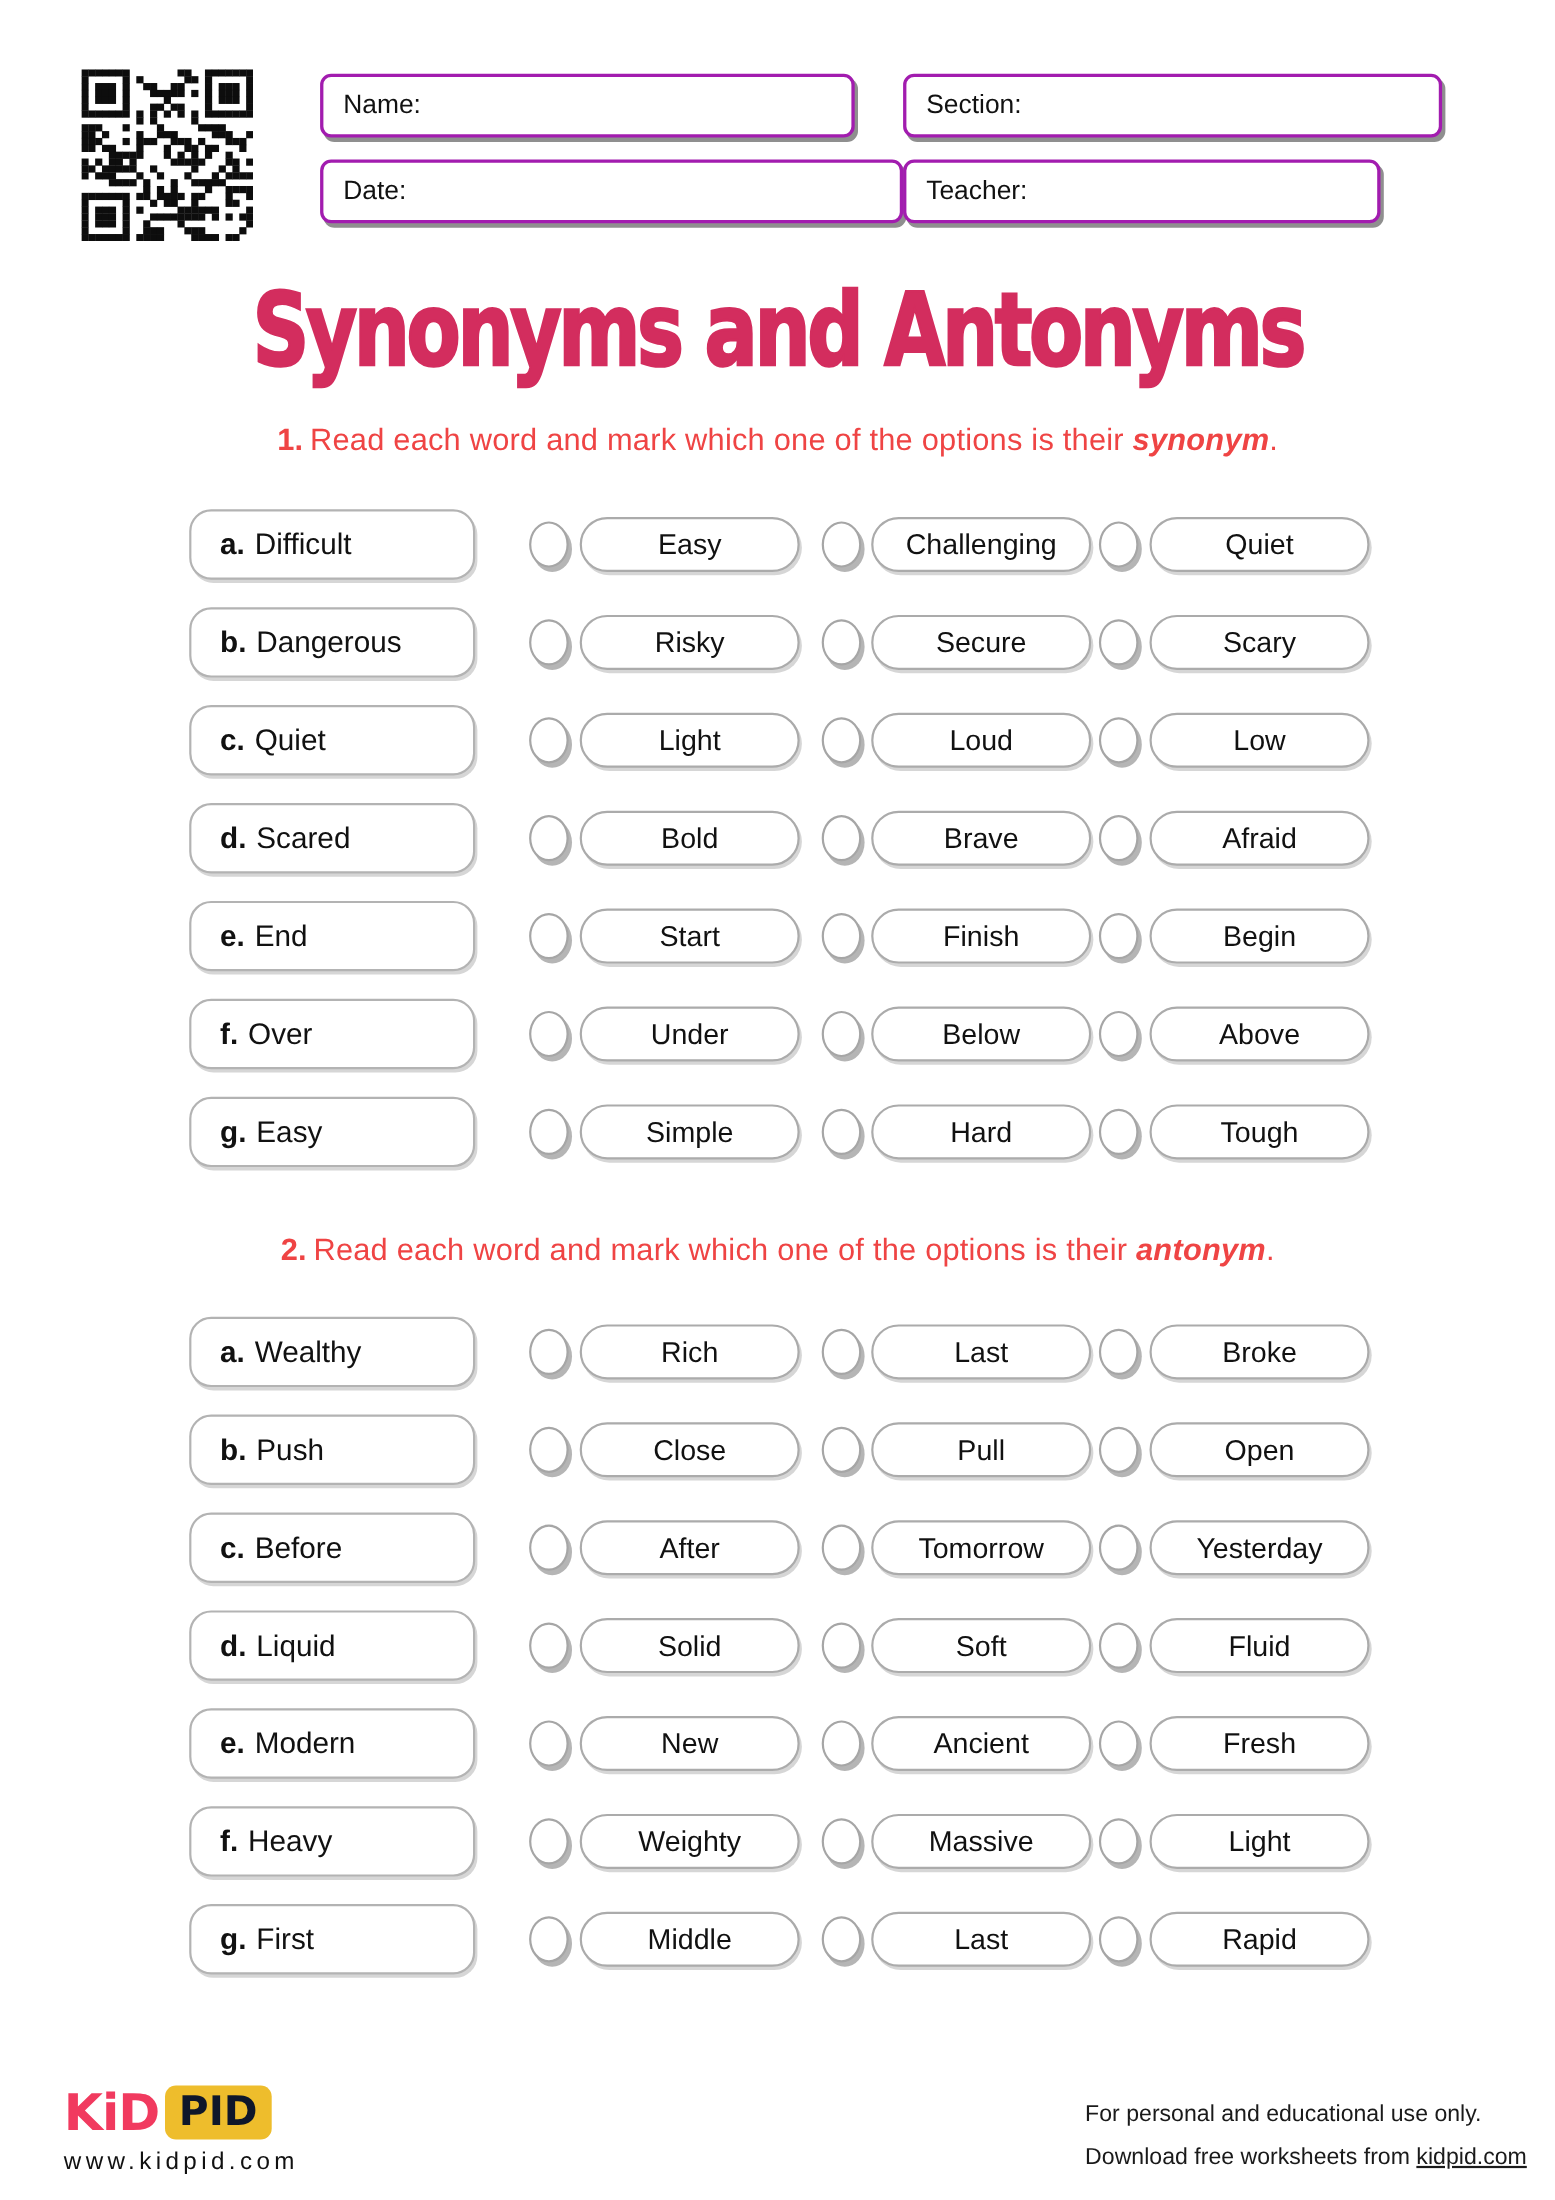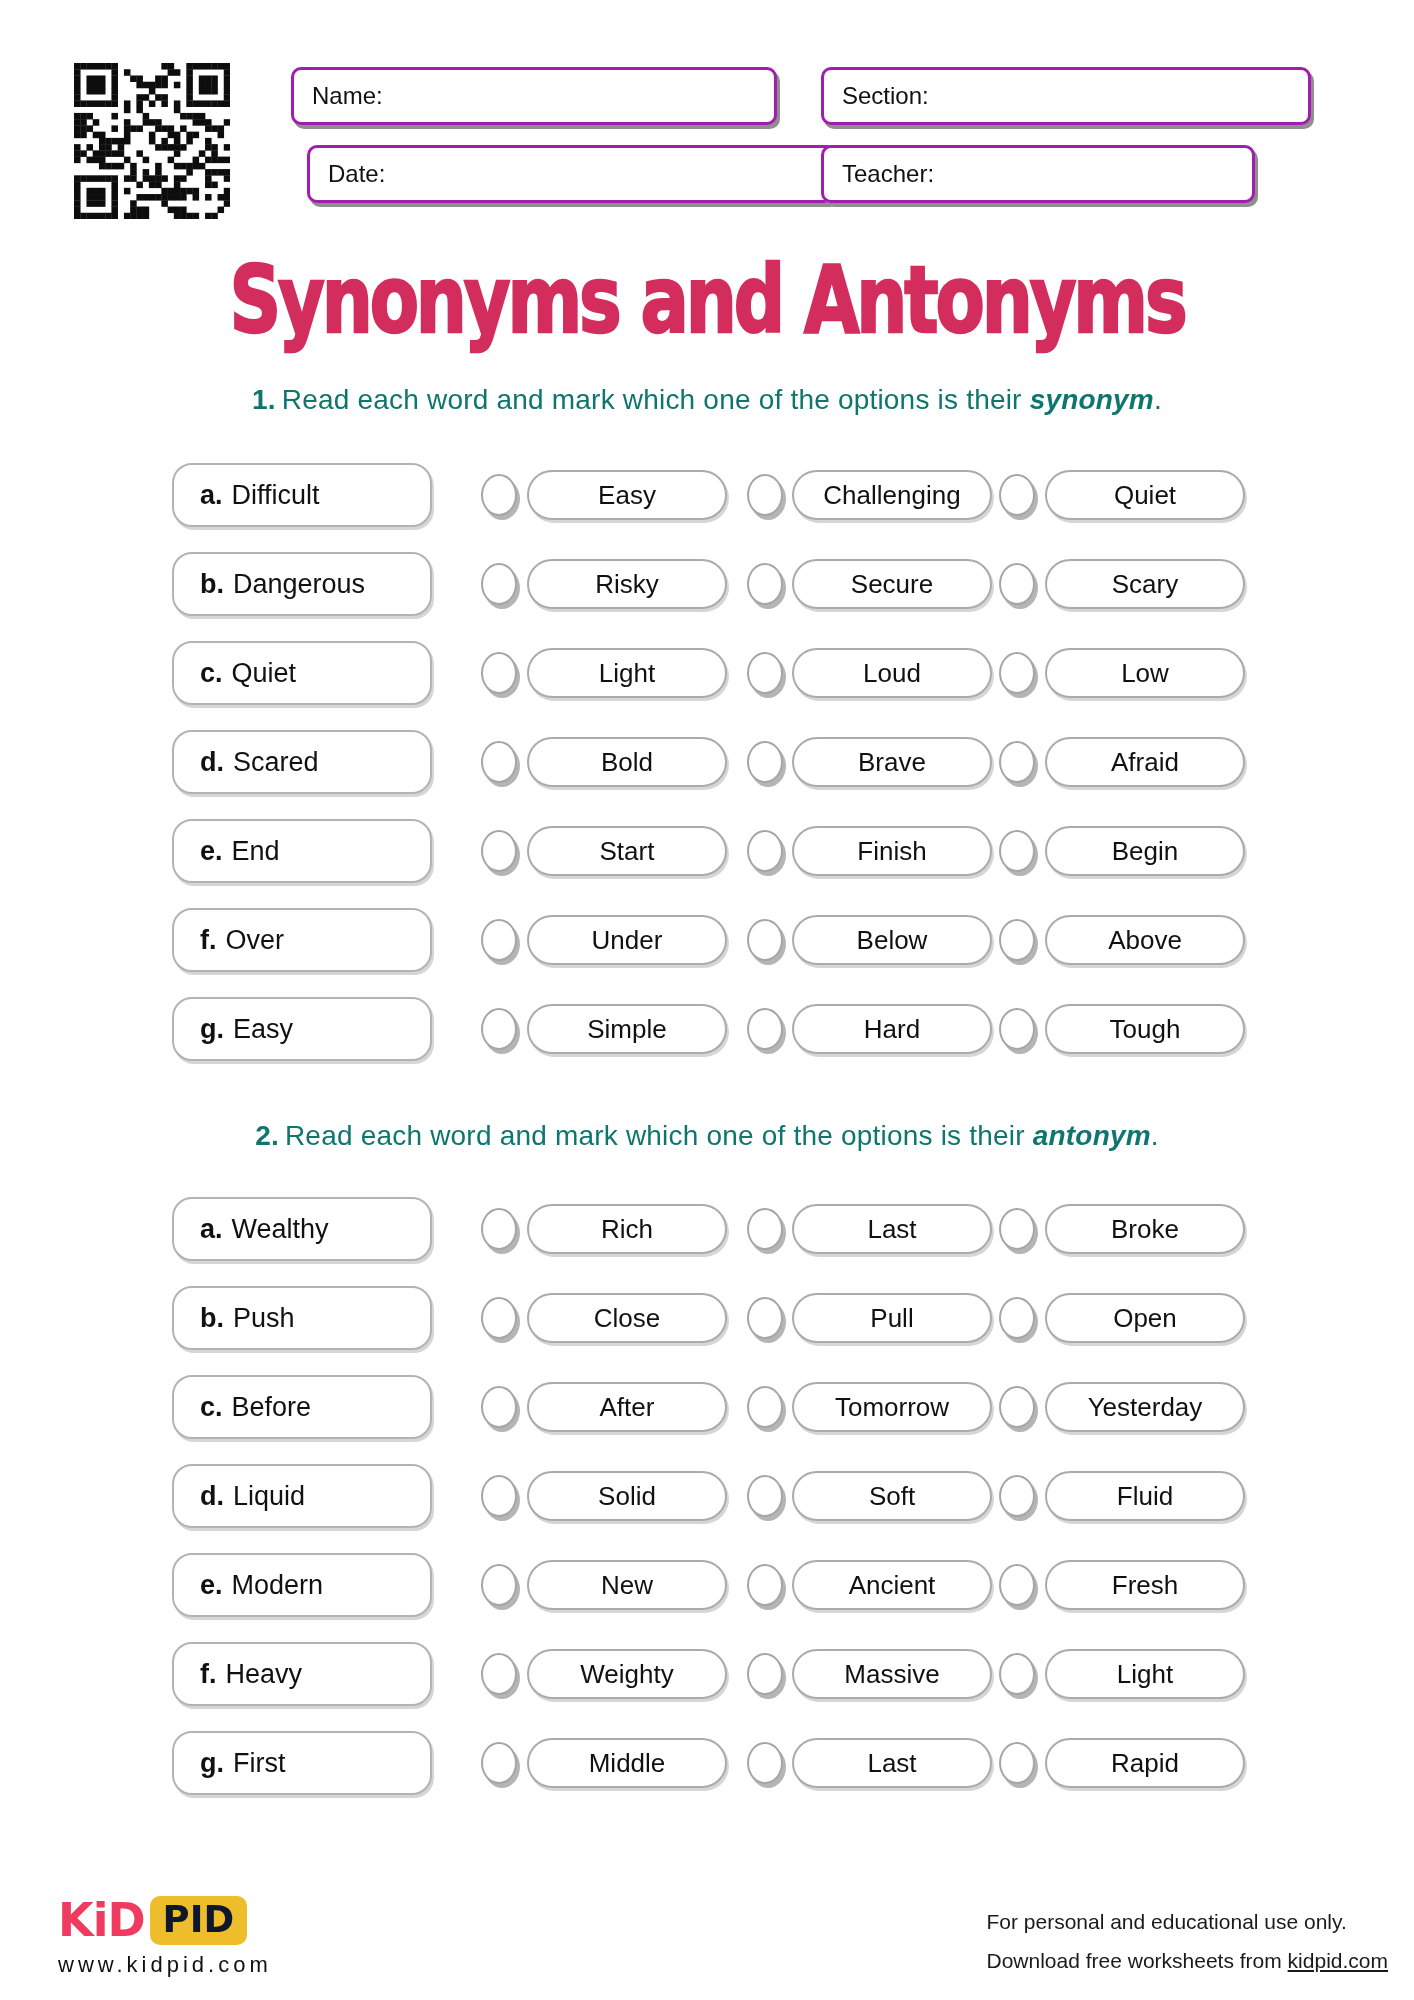--- a/index.html
+++ b/index.html
@@ -11,36 +11,36 @@
   
   .qr{position:absolute;left:74px;top:63px;width:156px;height:156px;}
   .hdr-box{
     position:absolute;height:58px;background:#fff;border:3px solid #a21caf;
     border-radius:10px;box-shadow:3px 4px 0 #8f8f8f;
     display:flex;align-items:center;padding-left:18px;box-sizing:border-box;
     font-size:24px;color:#111;
   }
   .f-name{left:291px;top:67px;width:486px;}
   .f-section{left:821px;top:67px;width:490px;}
-  .f-date{left:307px;top:145px;width:530px;}
+  .f-date{left:291px;top:145px;width:530px;}
   .f-teacher{left:821px;top:145px;width:434px;}
 
   
   .title{
     position:absolute;left:0;right:0;top:248px;text-align:center;
     font-family:"DejaVu Sans",sans-serif;font-weight:bold;
     font-size:92px;line-height:1.15;letter-spacing:-4px;
     color:#d32d5e;-webkit-text-stroke:2.5px #d32d5e;
     transform:scaleX(0.78);transform-origin:50% 0;white-space:nowrap;
   }
 
   
   .instr{
     position:absolute;left:0;right:0;text-align:center;
-    font-size:28px;color:#0f766e;letter-spacing:0.2px;
+    font-size:28px;color:#ef4444;letter-spacing:0.2px;
   }
   .instr .num{font-weight:bold;margin-right:6px;}
   .instr .kw{font-weight:bold;font-style:italic;}
   .instr1{top:384px;}
   .instr2{top:1120px;}
 
   
   .rows{position:absolute;left:0;right:0;}
   .rows1{top:463px;}
   .rows2{top:1197px;}

